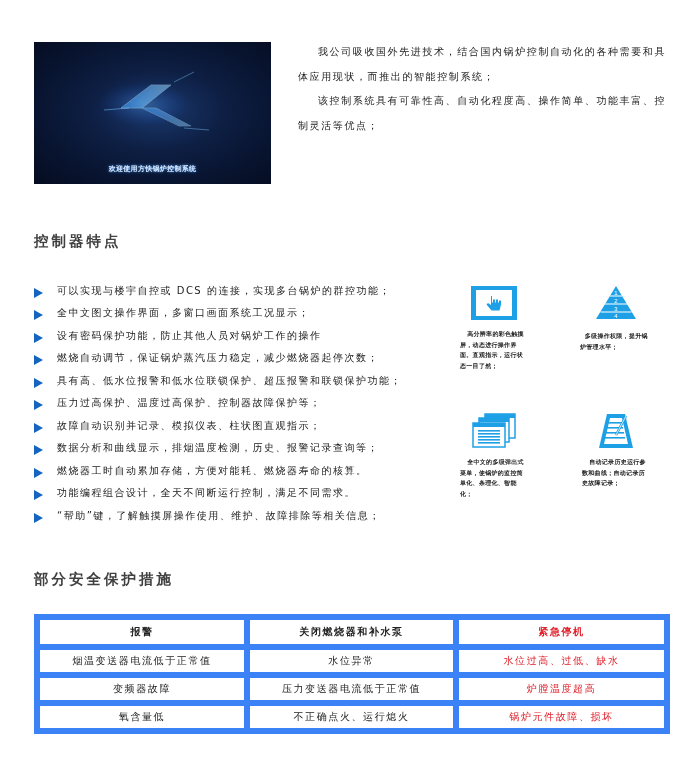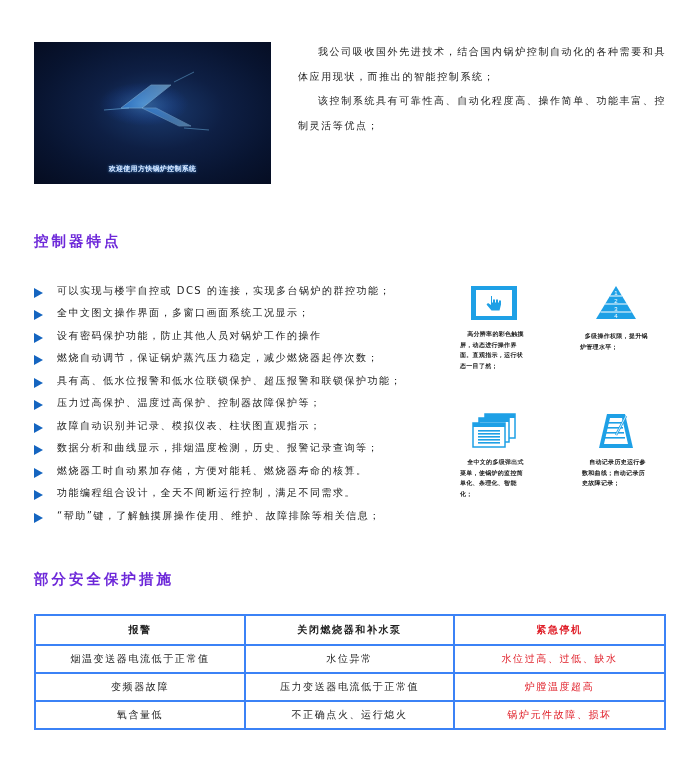--- a/index.html
+++ b/index.html
@@ -15,32 +15,32 @@
   .hero-caption {
     position: absolute; left: 0; right: 0; top: 95px; text-align: center;
     color: #d8e8ff; font-size: 7px; font-weight: bold; letter-spacing: 0.3px;
     text-shadow: 0 0 3px #4aa0ff;
     margin-top: 27px;
   }
 
   .intro { position: absolute; left: 298px; top: 40px; width: 368px; font-size: 10px; line-height: 24.5px; letter-spacing: 1.6px; color: #222; }
   .intro p { text-indent: 2em; }
 
-  .section-title { position: absolute; left: 34px; font-size: 14.5px; font-weight: bold; letter-spacing: 3px; color: #6d28d9; }
+  .section-title { position: absolute; left: 34px; font-size: 14.5px; font-weight: bold; letter-spacing: 3px; color: #404040; }
 
   .features { position: absolute; left: 34px; top: 275px; width: 400px; list-style: none; }
   .features li { height: 22.5px; display: flex; align-items: flex-end; font-size: 10px; letter-spacing: 1.5px; color: #222; white-space: nowrap; }
   .features .tri { width: 0; height: 0; border-top: 5.5px solid transparent; border-bottom: 5.5px solid transparent; border-left: 9px solid #1565c0; margin-right: 14px; flex-shrink: 0; }
 
   .icon-card { position: absolute; width: 100px; text-align: left; }
   .icon-card .ico { display: block; margin: 0 auto; }
   .icon-card .cap { font-size: 6px; line-height: 10.5px; color: #222; font-weight: bold; letter-spacing: 0.3px; margin-top: 8px; }
 
   .tbl { position: absolute; left: 34px; top: 614px; width: 630px; border-collapse: collapse; table-layout: fixed; }
-  .tbl td, .tbl th { border: 2px solid #3b82f6; height: 28px; text-align: center; font-size: 10px; letter-spacing: 1.6px; color: #222; font-weight: normal; }
+  .tbl td, .tbl th { border: 6px solid #3b82f6; height: 28px; text-align: center; font-size: 10px; letter-spacing: 1.6px; color: #222; font-weight: normal; }
   .tbl th { font-weight: bold; height: 30px; }
   .tbl .red { color: #e0202a; text-align: center; }
   .tbl { border-top: 2px solid #1e5fa8; border-bottom: 2px solid #5a95d5; border-left: 2px solid #5a95d5; border-right: 2px solid #1e5fa8; }
 </style>
 </head>
 <body>
 
 <div class="hero-img">
   <svg width="237" height="142" viewBox="0 0 237 142">
     <defs>

